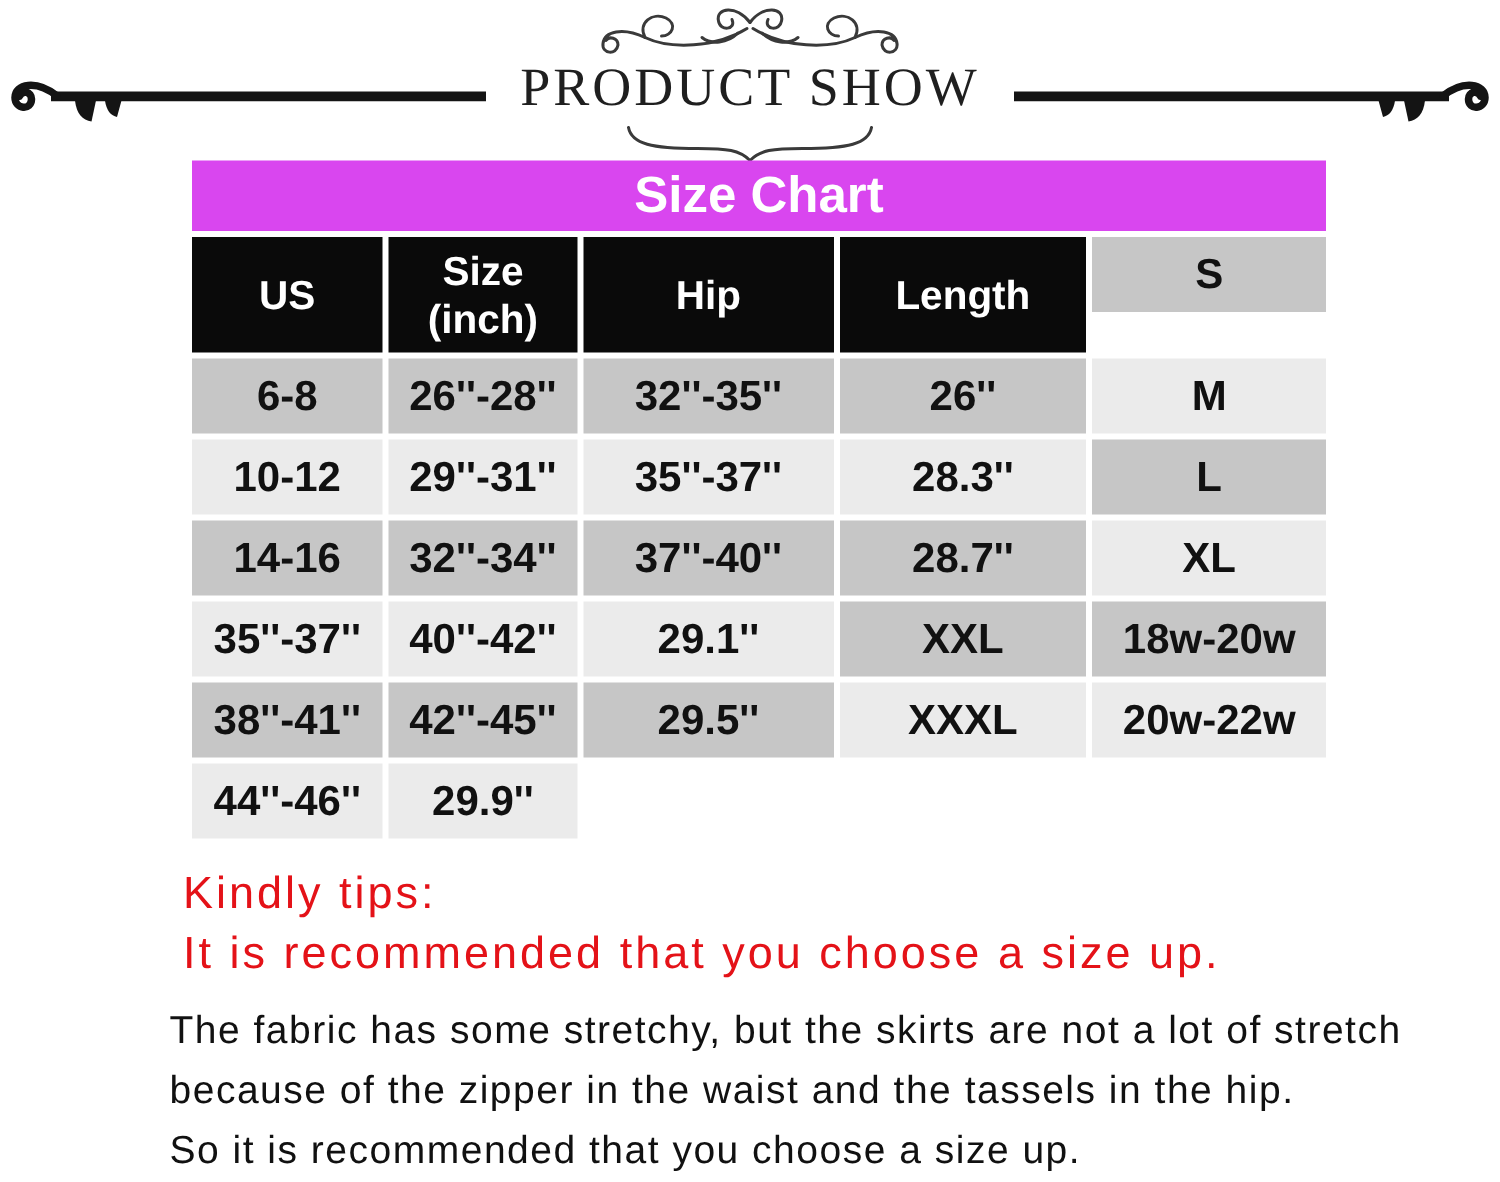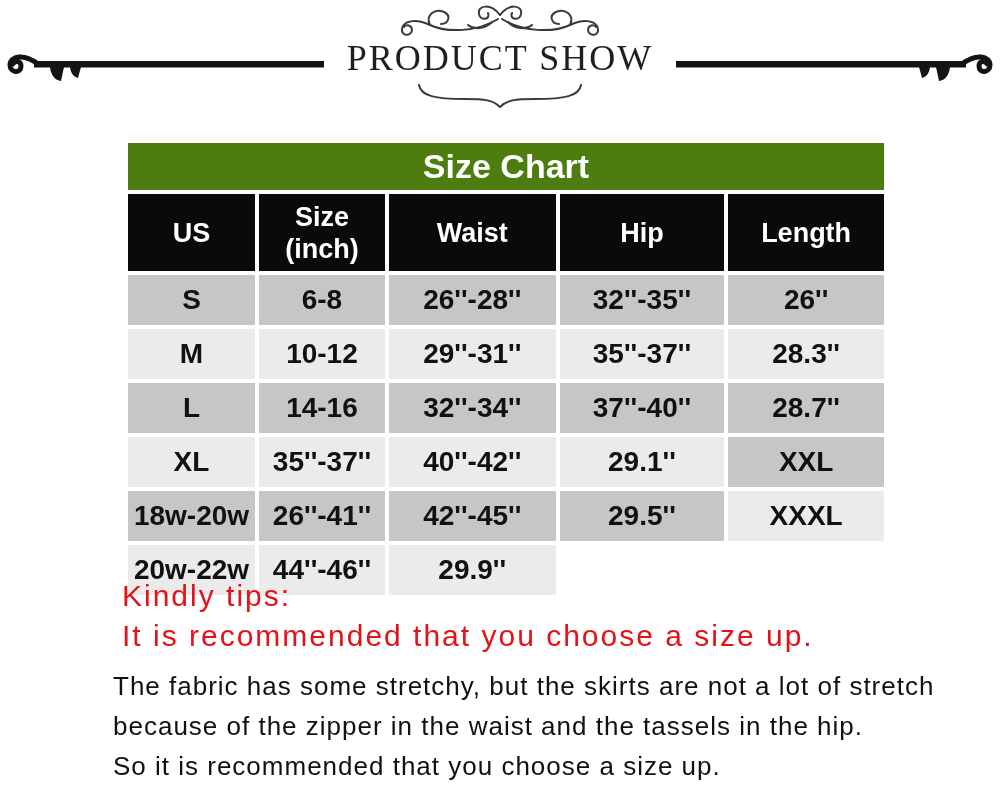--- a/index.html
+++ b/index.html
@@ -18,23 +18,23 @@
   .rule-left{left:4px;}
   .rule-right{right:4px;transform:scaleX(-1);}
   .brace{position:absolute;left:415px;top:82px;width:170px;height:26px;}
 
   
   .size-table{
     position:absolute;left:128px;top:107px;width:756px;
     display:grid;grid-template-columns:128fr 127fr 168fr 166fr 157fr;gap:4px;
   }
   .tbl-banner{
-    grid-column:1 / -1;height:47px;background:#4d7c0f;color:#ffffff;
+    grid-column:1 / -1;height:47px;background:#d946ef;color:#ffffff;
     display:flex;align-items:center;justify-content:center;
-    font-size:34px;font-weight:bold;margin-top:36px;
+    font-size:34px;font-weight:bold;
   }
   .tbl-head{
     height:77px;background:#0a0a0a;color:#ffffff;
     display:flex;flex-direction:column;align-items:center;justify-content:center;
     font-size:27px;font-weight:bold;line-height:32px;
   }
   .cell{
     height:50px;display:flex;align-items:center;justify-content:center;
     font-size:28px;font-weight:bold;color:#111111;
   }
@@ -91,23 +91,20 @@
   <div class="tbl-banner">Size Chart</div>
 
   <div class="tbl-head">
     <span>US</span>
   </div>
   <div class="tbl-head">
     <span>Size</span>
     <span>(inch)</span>
   </div>
   <div class="tbl-head">
-    <span>Waist</span>
-  </div>
-  <div class="tbl-head">
     <span>Hip</span>
   </div>
   <div class="tbl-head">
     <span>Length</span>
   </div>
 
   <div class="cell row-dark">S</div>
   <div class="cell row-dark">6-8</div>
   <div class="cell row-dark">26''-28''</div>
   <div class="cell row-dark">32''-35''</div>
@@ -125,21 +122,21 @@
   <div class="cell row-dark">37''-40''</div>
   <div class="cell row-dark">28.7''</div>
 
   <div class="cell row-light">XL</div>
   <div class="cell row-light">35''-37''</div>
   <div class="cell row-light">40''-42''</div>
   <div class="cell row-light">29.1''</div>
 
   <div class="cell row-dark">XXL</div>
   <div class="cell row-dark">18w-20w</div>
-  <div class="cell row-dark">26''-41''</div>
+  <div class="cell row-dark">38''-41''</div>
   <div class="cell row-dark">42''-45''</div>
   <div class="cell row-dark">29.5''</div>
 
   <div class="cell row-light">XXXL</div>
   <div class="cell row-light">20w-22w</div>
   <div class="cell row-light">44''-46''</div>
   <div class="cell row-light">29.9''</div>
 </div>
 
 <p class="tips-red"><span>Kindly tips:</span><br>

